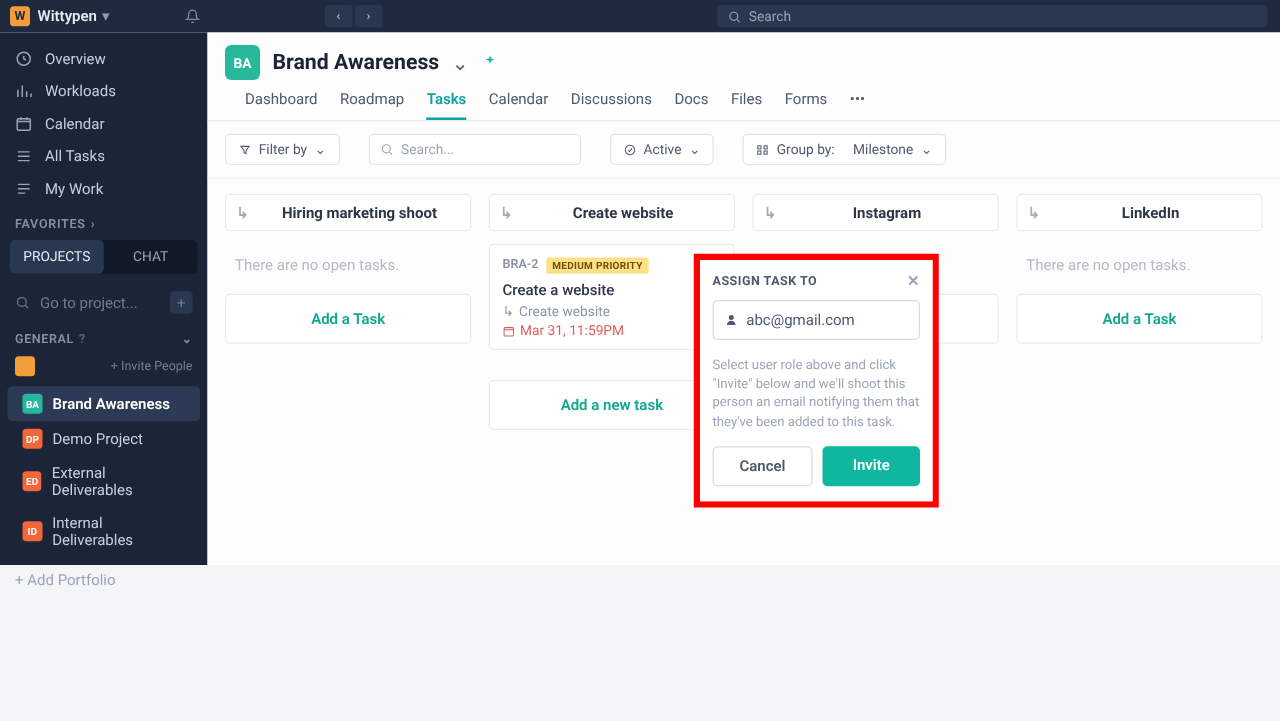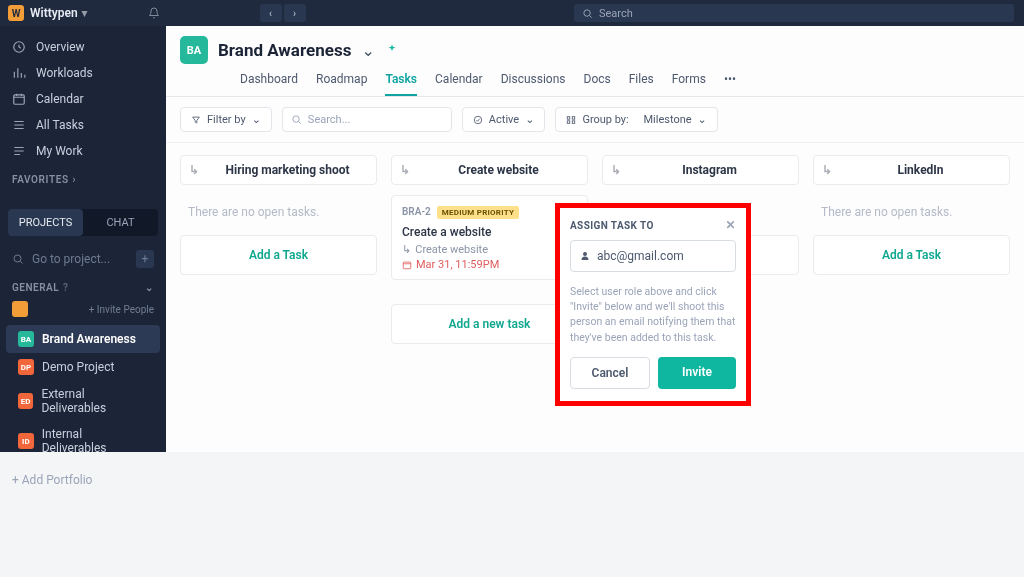--- a/index.html
+++ b/index.html
@@ -11,44 +11,44 @@
 .topbar .bell { margin-left: 60px; opacity:.7;}
 .topbar .navarrows { margin-left:100px; display:flex; gap:2px;}
 .topbar .navarrows span{width:22px;height:18px;background:#2a3750;border-radius:3px;display:flex;align-items:center;justify-content:center;font-size:10px;}
 .topbar .searchbar { margin-left:auto; width:440px; height:18px; background:#2a3750; border-radius:3px; display:flex; align-items:center; padding:0 8px; color:#9aa4b8; font-size:11px; margin-right:10px;}
 .topbar .searchbar svg{margin-right:6px;}
 .shell { display:flex; height:426px;}
 .sidebar { width:181px; background:#1c2538; color:#c8cfdd; font-size:12px; padding-top:8px;}
 .sidebar .navitem{ display:flex; align-items:center; gap:10px; padding:6px 12px; cursor:pointer;}
 .sidebar .navitem svg{opacity:.75;}
 .sidebar .sect { padding:10px 12px 4px; font-size:10px; letter-spacing:.06em; color:#8690a5; font-weight:600; display:flex;align-items:center;gap:4px;}
-.sidebar .tabs{display:flex;margin:20px 8px 10px;background:#111827;border-radius:4px;font-size:11px;}
+.sidebar .tabs{display:flex;margin:3px 8px 10px;background:#111827;border-radius:4px;font-size:11px;}
 .sidebar .tabs div{flex:1;text-align:center;padding:7px 0;cursor:pointer;color:#9aa4b8;}
 .sidebar .tabs .active{background:#2a3750;color:#e6ebf2;border-radius:4px;}
 .sidebar .goto{display:flex;align-items:center;gap:8px;padding:4px 12px;color:#6e7a92;}
 .sidebar .goto .plus{margin-left:auto;width:18px;height:18px;background:#2a3750;border-radius:3px;display:flex;align-items:center;justify-content:center;font-size:12px;}
 .sidebar .general{display:flex;align-items:center;padding:10px 12px 4px;color:#8690a5;font-size:10px;font-weight:600;letter-spacing:.05em;}
 .sidebar .general .chev{margin-left:auto;}
 .sidebar .invite{display:flex;align-items:center;padding:4px 12px 8px;}
 .sidebar .invite .sq{width:16px;height:16px;background:#f29d38;border-radius:3px;}
 .sidebar .invite .txt{margin-left:auto;color:#717d94;font-size:10px;}
 .sidebar .proj{display:flex;align-items:center;gap:8px;padding:6px 12px;cursor:pointer;border-radius:4px;margin:0 6px;}
 .sidebar .proj.active{background:#2c3a55;color:#fff;font-weight:600;}
 .sidebar .proj .badge{width:16px;height:16px;border-radius:3px;display:flex;align-items:center;justify-content:center;font-size:8px;font-weight:700;color:#fff;}
 .sidebar .addport{padding:12px;color:#9aa4b8;font-size:12px;cursor:pointer;}
 .main{flex:1;background:#fdfdfd;display:flex;flex-direction:column;}
 .header{padding:10px 14px 0;border-bottom:1px solid #e6e8ec;}
 .header .row1{display:flex;align-items:center;gap:10px;}
 .header .avatar{width:28px;height:28px;border-radius:5px;background:#25b89a;color:#fff;font-weight:700;font-size:11px;display:flex;align-items:center;justify-content:center;}
 .header .title{font-size:17px;font-weight:700;color:#1b2436;}
 .header .spark{width:14px;height:14px;}
-.header .tabsrow{display:flex;gap:18px;margin-top:8px;font-size:12px;color:#4d596e;margin-left:60px;}
+.header .tabsrow{display:flex;gap:18px;margin-top:8px;font-size:12px;color:#4d596e;margin-left:16px;}
 .header .tabsrow div{padding-bottom:8px;cursor:pointer;}
 .header .tabsrow .selected{color:#0fa3a3;border-bottom:2px solid #0fa3a3;font-weight:600;}
-.toolbar{display:flex;align-items:flex-start;gap:10px;padding:10px 14px;border-bottom:1px solid #eef0f3;}
+.toolbar{display:flex;align-items:flex-start;gap:23px;padding:10px 14px;border-bottom:1px solid #eef0f3;}
 .toolbar .chip{border:1px solid #e2e5ea;border-radius:4px;padding:5px 10px;font-size:11px;color:#4d596e;display:flex;align-items:center;gap:6px;background:#fff;cursor:pointer;}
 .toolbar .search{border:1px solid #e2e5ea;border-radius:4px;padding:5px 8px;font-size:11px;color:#9aa4b8;display:flex;align-items:center;gap:6px;width:170px;background:#fff;}
 .board{flex:1;overflow:auto;display:flex;gap:14px;padding:12px 14px;align-items:flex-start;}
 .col{width:197px;flex-shrink:0;}
 .colhead{background:#fff;border:1px solid #e9ebef;border-radius:4px;height:30px;display:flex;align-items:center;padding:0 8px;font-size:12px;font-weight:700;color:#2d3647;margin-bottom:10px;}
 .colhead .ic{opacity:.4;margin-right:8px;}
 .colhead .t{flex:1;text-align:center;}
 .empty{color:#b4bac7;font-size:12px;padding:10px 8px;}
 .addbox{background:#fff;border:1px solid #e9ebef;border-radius:4px;padding:12px 0;text-align:center;font-size:12px;font-weight:600;color:#0fa88f;cursor:pointer;margin-top:6px;}
 .card{background:#fff;border:1px solid #e9ebef;border-radius:4px;padding:10px 10px 8px;position:relative;}

